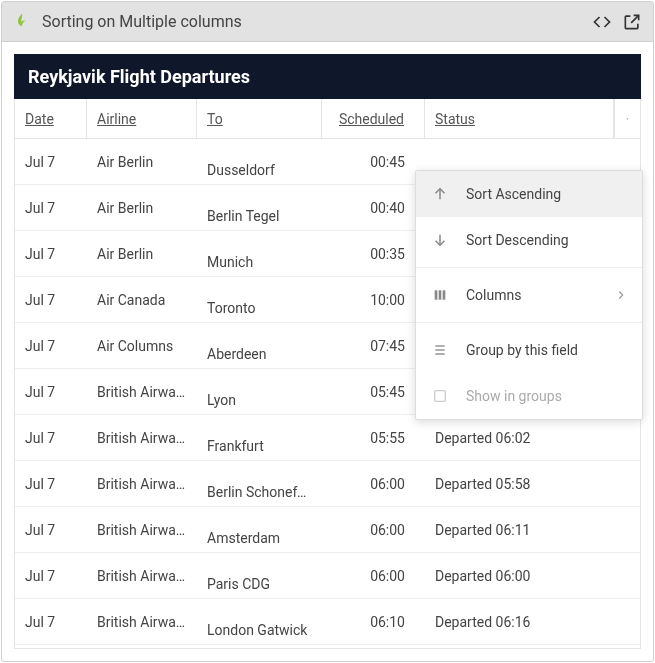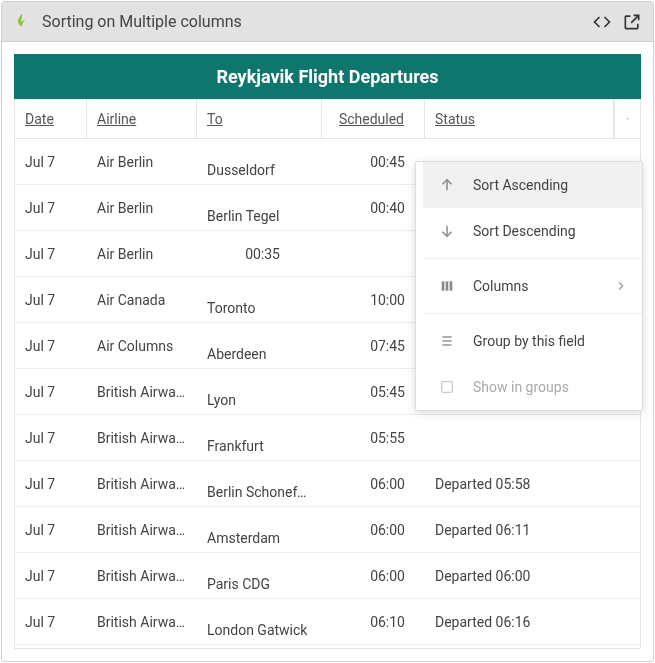--- a/index.html
+++ b/index.html
@@ -48,26 +48,25 @@
     display: flex; align-items: center; justify-content: center;
   }
   .content-pad {
     padding: 12px;
     flex: 1;
     display: flex;
     flex-direction: column;
     overflow: hidden;
   }
   .panel-header {
-    background: #0f766e;
+    background: #0f172a;
     color: #fff;
     font-weight: bold;
     font-size: 18px;
     padding: 12px 14px;
-    text-align: center;
   }
   .grid-wrap {
     border: 1px solid #e5e5e5;
     border-top: none;
     flex: 1;
     display: flex;
     flex-direction: column;
     overflow: hidden;
     position: relative;
   }
@@ -115,30 +114,29 @@
   }
   .cell { padding: 0 10px; white-space: nowrap; overflow: hidden; text-overflow: ellipsis; }
   .c-date { width: 72px; }
   .c-airline { width: 110px; }
   .c-to { width: 125px; margin-top: 17px; }
   .c-sched { width: 103px; text-align: right; padding-right: 20px;}
   .c-status { flex: 1; }
 
   .menu {
     position: absolute;
-    top: 159px;
+    top: 168px;
     left: 413px;
     width: 228px;
     background: #fff;
     border: 1px solid #ddd;
     border-radius: 2px;
     box-shadow: 0 2px 10px rgba(0,0,0,0.15);
     font-size: 14px;
     z-index: 10;
-    padding-left: 7px;
   }
   .menu-item {
     display: flex;
     align-items: center;
     height: 46px;
     padding: 0 14px;
     cursor: pointer;
     color: #444;
   }
   .menu-item.hover { background: #f0f0f0; }
@@ -219,20 +217,21 @@
           <div class="row">
             <div class="cell c-date">Jul 7</div>
             <div class="cell c-airline">Air Berlin</div>
             <div class="cell c-to">Berlin Tegel</div>
             <div class="cell c-sched">00:40</div>
             <div class="cell c-status"></div>
           </div>
           <div class="row">
             <div class="cell c-date">Jul 7</div>
             <div class="cell c-airline">Air Berlin</div>
+            <div class="cell c-to">Munich</div>
             <div class="cell c-sched">00:35</div>
             <div class="cell c-status"></div>
           </div>
           <div class="row">
             <div class="cell c-date">Jul 7</div>
             <div class="cell c-airline">Air Canada</div>
             <div class="cell c-to">Toronto</div>
             <div class="cell c-sched">10:00</div>
             <div class="cell c-status"></div>
           </div>
@@ -248,20 +247,21 @@
             <div class="cell c-airline">British Airways</div>
             <div class="cell c-to">Lyon</div>
             <div class="cell c-sched">05:45</div>
             <div class="cell c-status">Departed 05:50</div>
           </div>
           <div class="row">
             <div class="cell c-date">Jul 7</div>
             <div class="cell c-airline">British Airways</div>
             <div class="cell c-to">Frankfurt</div>
             <div class="cell c-sched">05:55</div>
+            <div class="cell c-status">Departed 06:02</div>
           </div>
           <div class="row">
             <div class="cell c-date">Jul 7</div>
             <div class="cell c-airline">British Airways</div>
             <div class="cell c-to">Berlin Schonefeld</div>
             <div class="cell c-sched">06:00</div>
             <div class="cell c-status">Departed 05:58</div>
           </div>
           <div class="row">
             <div class="cell c-date">Jul 7</div>

